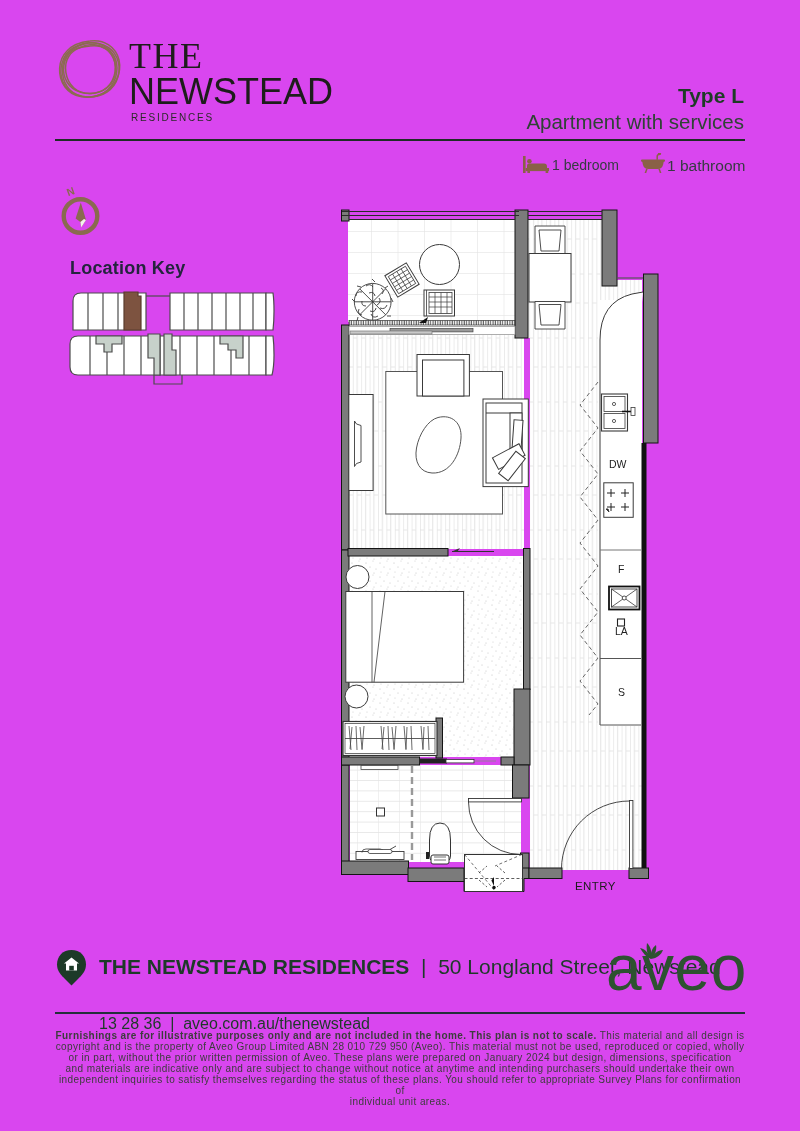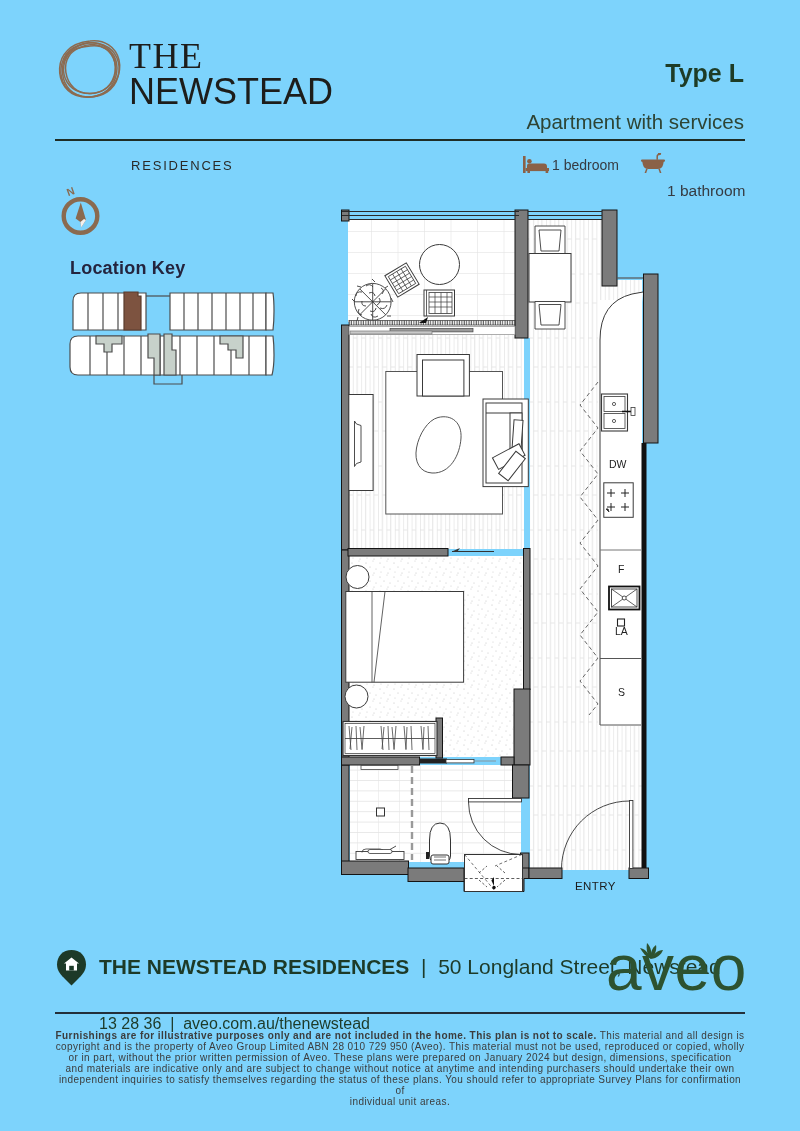--- a/index.html
+++ b/index.html
@@ -1,16 +1,16 @@
 <!DOCTYPE html>
 <html><head>
 <meta charset="utf-8">
 <style>
   html,body{margin:0;padding:0;background:#fff;}
-  .page{position:relative;width:800px;height:1131px;background:#7dd3fc;overflow:hidden;
+  .page{position:relative;width:800px;height:1131px;background:#d946ef;overflow:hidden;
         font-family:"Liberation Sans",sans-serif;}
   .abs{position:absolute;}
 </style>
 </head>
 <body>
 <div class="page">
 
 <svg class="abs" style="left:53px;top:38px;" width="74" height="72" viewBox="0 0 74 72">
   <g fill="none" stroke="#8c6b50" stroke-width="1.5" stroke-linejoin="round">
     <path d="M37 3 C51 1 63 9 66 22 C69 35 62 50 49 56 C36 62 20 60 12 49 C4 38 5 22 14 13 C20 6 28 4 37 3 Z"></path>
@@ -18,23 +18,23 @@
     <path d="M31 6 C44 2 59 8 64 20 C69 32 65 47 54 54 C43 61 26 61 17 52 C8 43 7 27 14 17 C18 11 24 8 31 6 Z"></path>
     <path d="M37 8 C49 6 60 13 62 25 C64 37 58 50 46 54 C34 58 20 54 14 44 C8 34 10 20 19 13 C24 9 30 9 37 8 Z"></path>
     <path d="M26 10 C37 4 51 6 58 16 C65 26 64 41 55 49 C46 57 30 58 21 50 C12 42 10 27 16 18 C19 13 22 12 26 10 Z"></path>
   </g>
 </svg>
 
 <div class="abs" style="left:129px;top:35px;font-family:'Liberation Serif',serif;font-size:36px;letter-spacing:1.5px;color:#1d1d1b;">THE</div>
 
 <div class="abs" style="left:129px;top:71px;font-family:Liberation Sans, sans-serif;font-size:36px;letter-spacing:0px;color:#1d1d1b;">NEWSTEAD</div>
 
-<div class="abs" style="left:131px;top:112px;font-size:13px;letter-spacing:1.8px;color:#2a2a28;margin-top:46px;">RESIDENCES</div>
-
-<div class="abs" style="right:56px;top:59px;font-size:25px;font-weight:bold;color:#1e3c26;">Type L</div>
+<div class="abs" style="left:131px;top:112px;font-size:10px;letter-spacing:1.8px;color:#2a2a28;">RESIDENCES</div>
+
+<div class="abs" style="right:56px;top:84px;font-size:21px;font-weight:bold;color:#1e3c26;">Type L</div>
 
 <div class="abs" style="right:56px;top:110px;font-size:20.5px;color:#2e4434;">Apartment with services</div>
 
 <div class="abs" style="left:55px;top:139px;width:690px;height:2px;background:#1f2d26;"></div>
 
 <svg class="abs" style="left:523px;top:156px;" width="26" height="17" viewBox="0 0 26 17">
   <g fill="#8a6147">
     <rect x="0" y="0" width="2.6" height="17"></rect>
     <circle cx="6.4" cy="5.2" r="2.3"></circle>
     <path d="M4 13 L4 9.5 Q4 7.4 6.1 7.4 L21 7.4 Q24 7.4 24 10.4 L24 13 Z"></path>
@@ -50,21 +50,21 @@
   <g fill="#8a6147">
     <path d="M1 7.5 L23 7.5 L22 12 Q21 16 16.5 16 L7.5 16 Q3 16 2 12 Z"></path>
     <rect x="0" y="6.6" width="24" height="2.1" rx="1"></rect>
     <path d="M5.2 15.5 L3.6 20 L5.2 20 L6.6 16 Z"></path>
     <path d="M18.8 15.5 L20.4 20 L18.8 20 L17.4 16 Z"></path>
     <path d="M16.2 6.8 L16.2 3.4 Q16.2 1.6 18 1.6 L18.6 1.6" fill="none" stroke="#8a6147" stroke-width="1.5"></path>
     <path d="M16.8 0 l3.4 0 l-0.5 2 l-2.4 0 Z"></path>
   </g>
 </svg>
 
-<div class="abs" style="left:667px;top:157px;font-size:15.5px;color:#363b42;margin-top:25px;">1 bathroom</div>
+<div class="abs" style="left:667px;top:157px;font-size:15.5px;color:#363b42;">1 bathroom</div>
 
 <svg class="abs" style="left:56px;top:182px;" width="50" height="58" viewBox="0 0 50 58">
   <text x="11" y="13" font-size="10.5" font-weight="bold" fill="#8a6a4f" transform="rotate(-20 15 10)">N</text>
   <circle cx="24.5" cy="34" r="16.8" fill="none" stroke="#8a6a4f" stroke-width="4.4"></circle>
   <path d="M24.8 20.5 L30 38 L25.2 45.5 L24.4 40 L19.6 36.5 Z" fill="#8a6a4f"></path>
   <path d="M25.2 45.5 L24.4 40 L28 37 L30 38 Z" fill="#f4f1ee"></path>
 </svg>
 
 <div class="abs" style="left:70px;top:258px;font-size:18px;font-weight:bold;color:#24243e;letter-spacing:0.2px;">Location Key</div>
 

